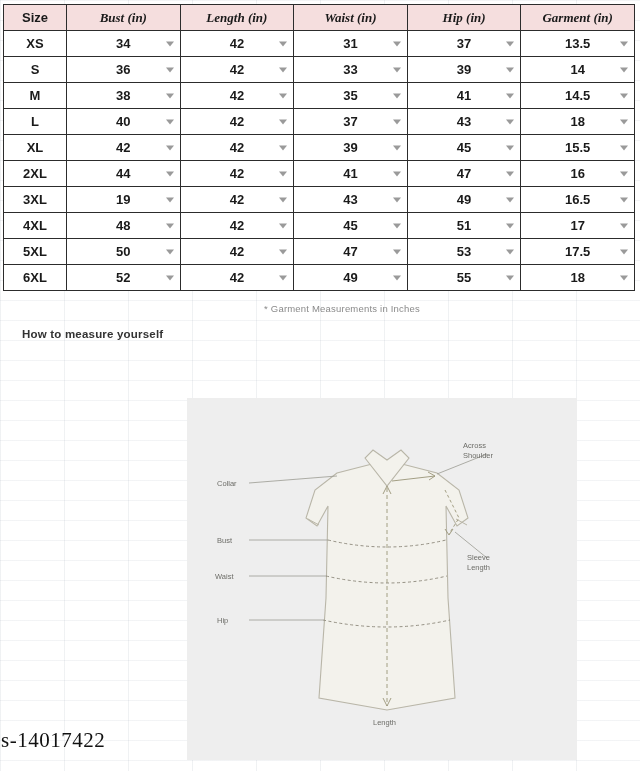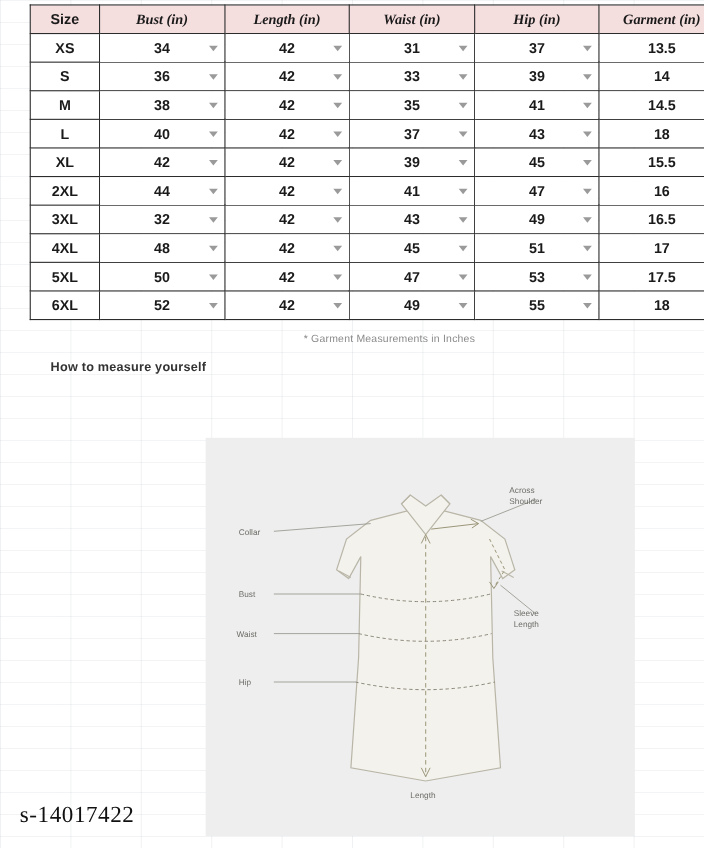--- a/index.html
+++ b/index.html
@@ -26,21 +26,20 @@
       linear-gradient(to right, rgba(170,180,190,0.18) 1px, transparent 1px),
       linear-gradient(to bottom, rgba(170,180,190,0.15) 1px, transparent 1px);
     background-size: 64px 20px;
     pointer-events: none;
     z-index: 0;
   }
 
   .sheet {
     position: relative;
     z-index: 1;
-    padding-left: 24px;
   }
 
   
   table.size-table {
     border-collapse: collapse;
     width: 632px;
     margin: 4px 0 0 3px;
     table-layout: fixed;
   }
   table.size-table th,
@@ -118,21 +117,21 @@
     height: 362px;
     background: #eeeeee;
     z-index: 2;
   }
   .diagram-wrap svg {
     display: block;
   }
 
   .sku {
     position: absolute;
-    left: 18px;
+    left: 1px;
     top: 728px;
     font-size: 21px;
     color: #111111;
     font-family: "Liberation Serif", serif;
     letter-spacing: 0.5px;
     z-index: 3;
   }
 </style>
 </head>
 <body>
@@ -196,21 +195,21 @@
       <tr>
         <td class="size-cell">2XL</td>
         <td class="val-cell"><span>44</span><span class="caret"></span></td>
         <td class="val-cell"><span>42</span><span class="caret"></span></td>
         <td class="val-cell"><span>41</span><span class="caret"></span></td>
         <td class="val-cell"><span>47</span><span class="caret"></span></td>
         <td class="val-cell"><span>16</span><span class="caret"></span></td>
       </tr>
       <tr>
         <td class="size-cell">3XL</td>
-        <td class="val-cell"><span>32</span><span class="caret"></span></td>
+        <td class="val-cell"><span>19</span><span class="caret"></span></td>
         <td class="val-cell"><span>42</span><span class="caret"></span></td>
         <td class="val-cell"><span>43</span><span class="caret"></span></td>
         <td class="val-cell"><span>49</span><span class="caret"></span></td>
         <td class="val-cell"><span>16.5</span><span class="caret"></span></td>
       </tr>
       <tr>
         <td class="size-cell">4XL</td>
         <td class="val-cell"><span>48</span><span class="caret"></span></td>
         <td class="val-cell"><span>42</span><span class="caret"></span></td>
         <td class="val-cell"><span>45</span><span class="caret"></span></td>

